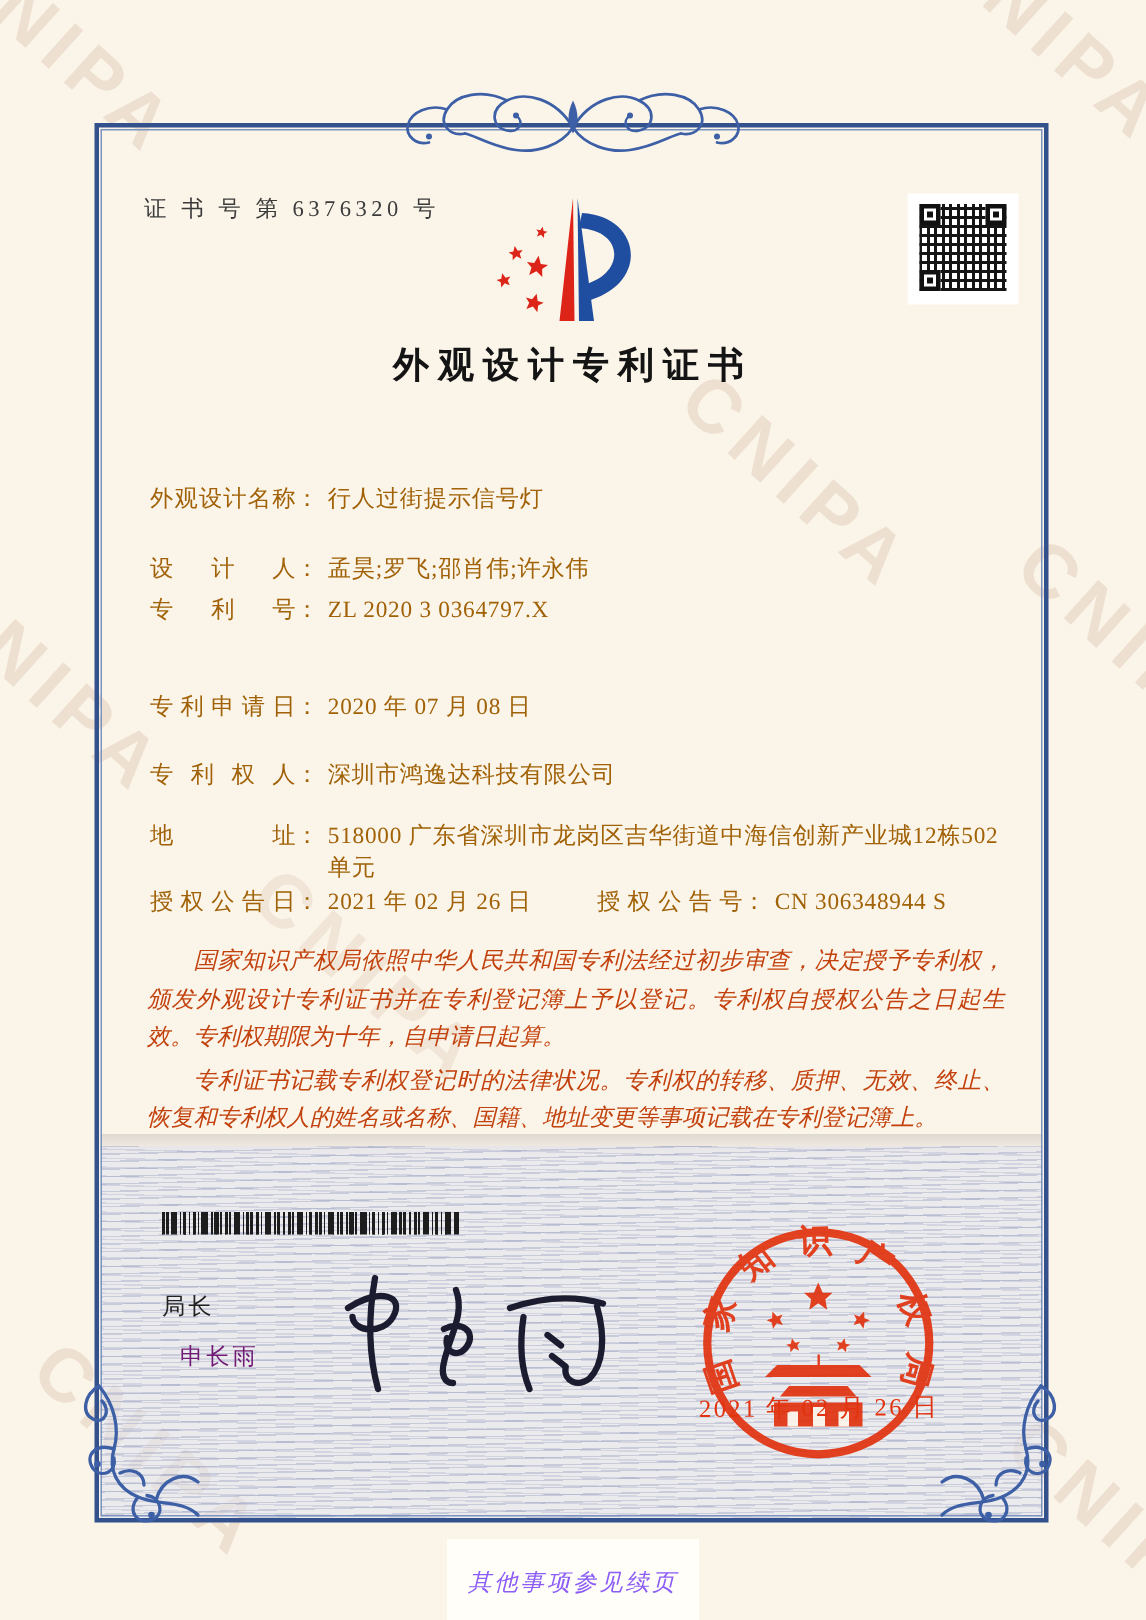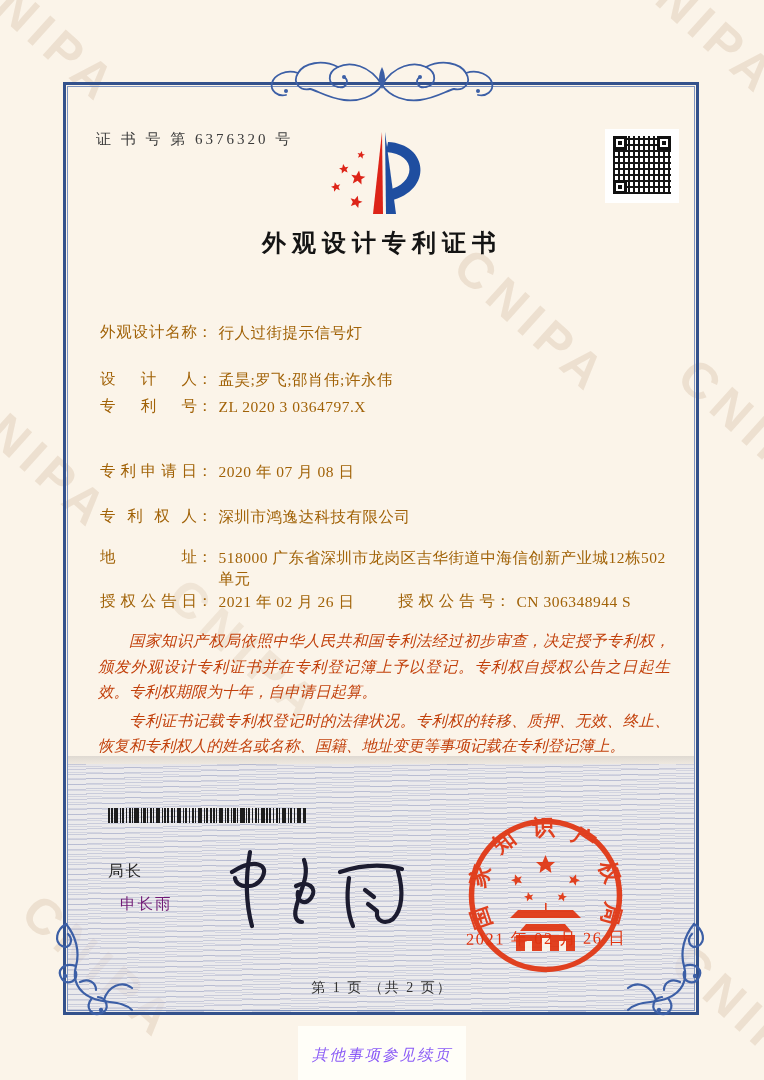--- a/index.html
+++ b/index.html
@@ -260,18 +260,17 @@
       </g>
       <g fill="#fbf4e9">
         <rect x="67" y="133" width="7" height="10"></rect>
         <rect x="84" y="130" width="8" height="13"></rect>
         <rect x="101" y="133" width="7" height="10"></rect>
       </g>
     </g>
   </svg>
   <div class="seal-date">2021 年 02 月 26 日</div>
 
-  <div class="page-info">第 1 页 （共 2 页）</div>
   <div class="cont-wrap">
     <span class="cont-note">其他事项参见续页</span>
   </div>
 
 </div>
 
 </body></html>

